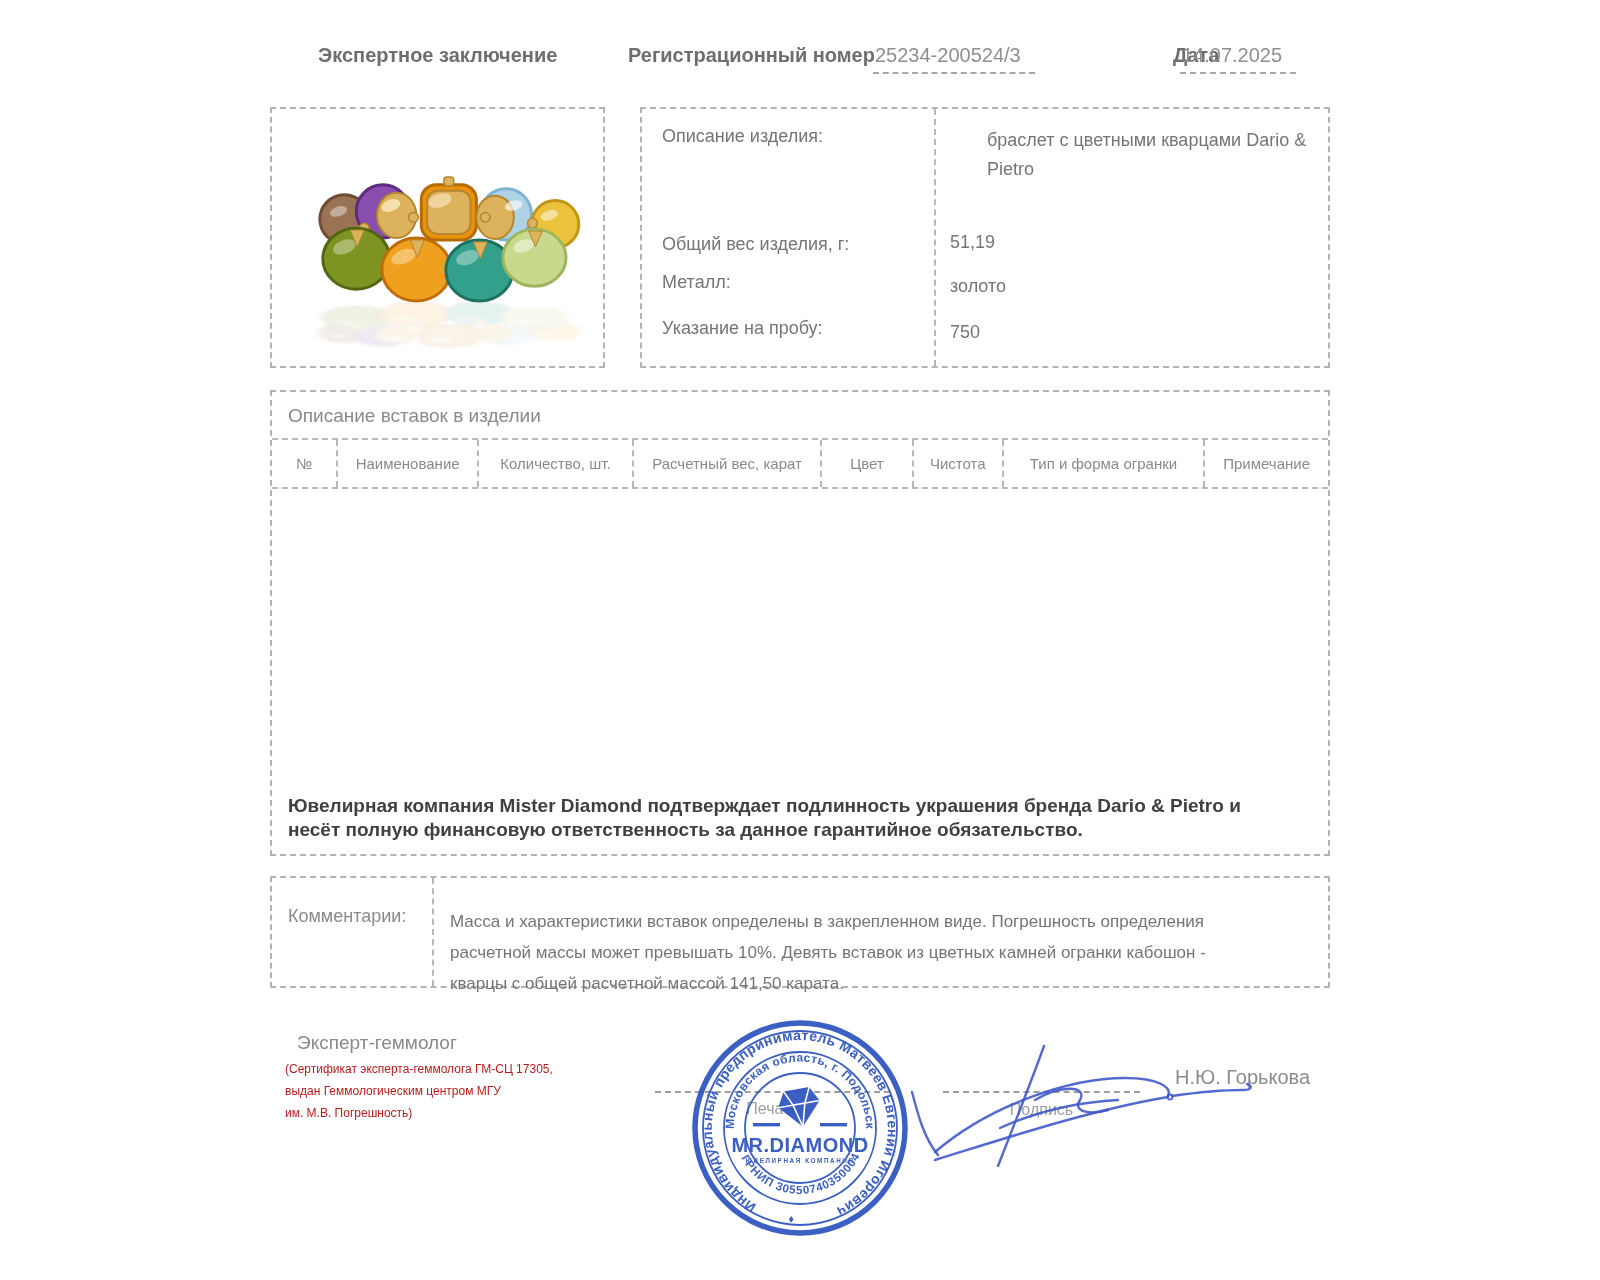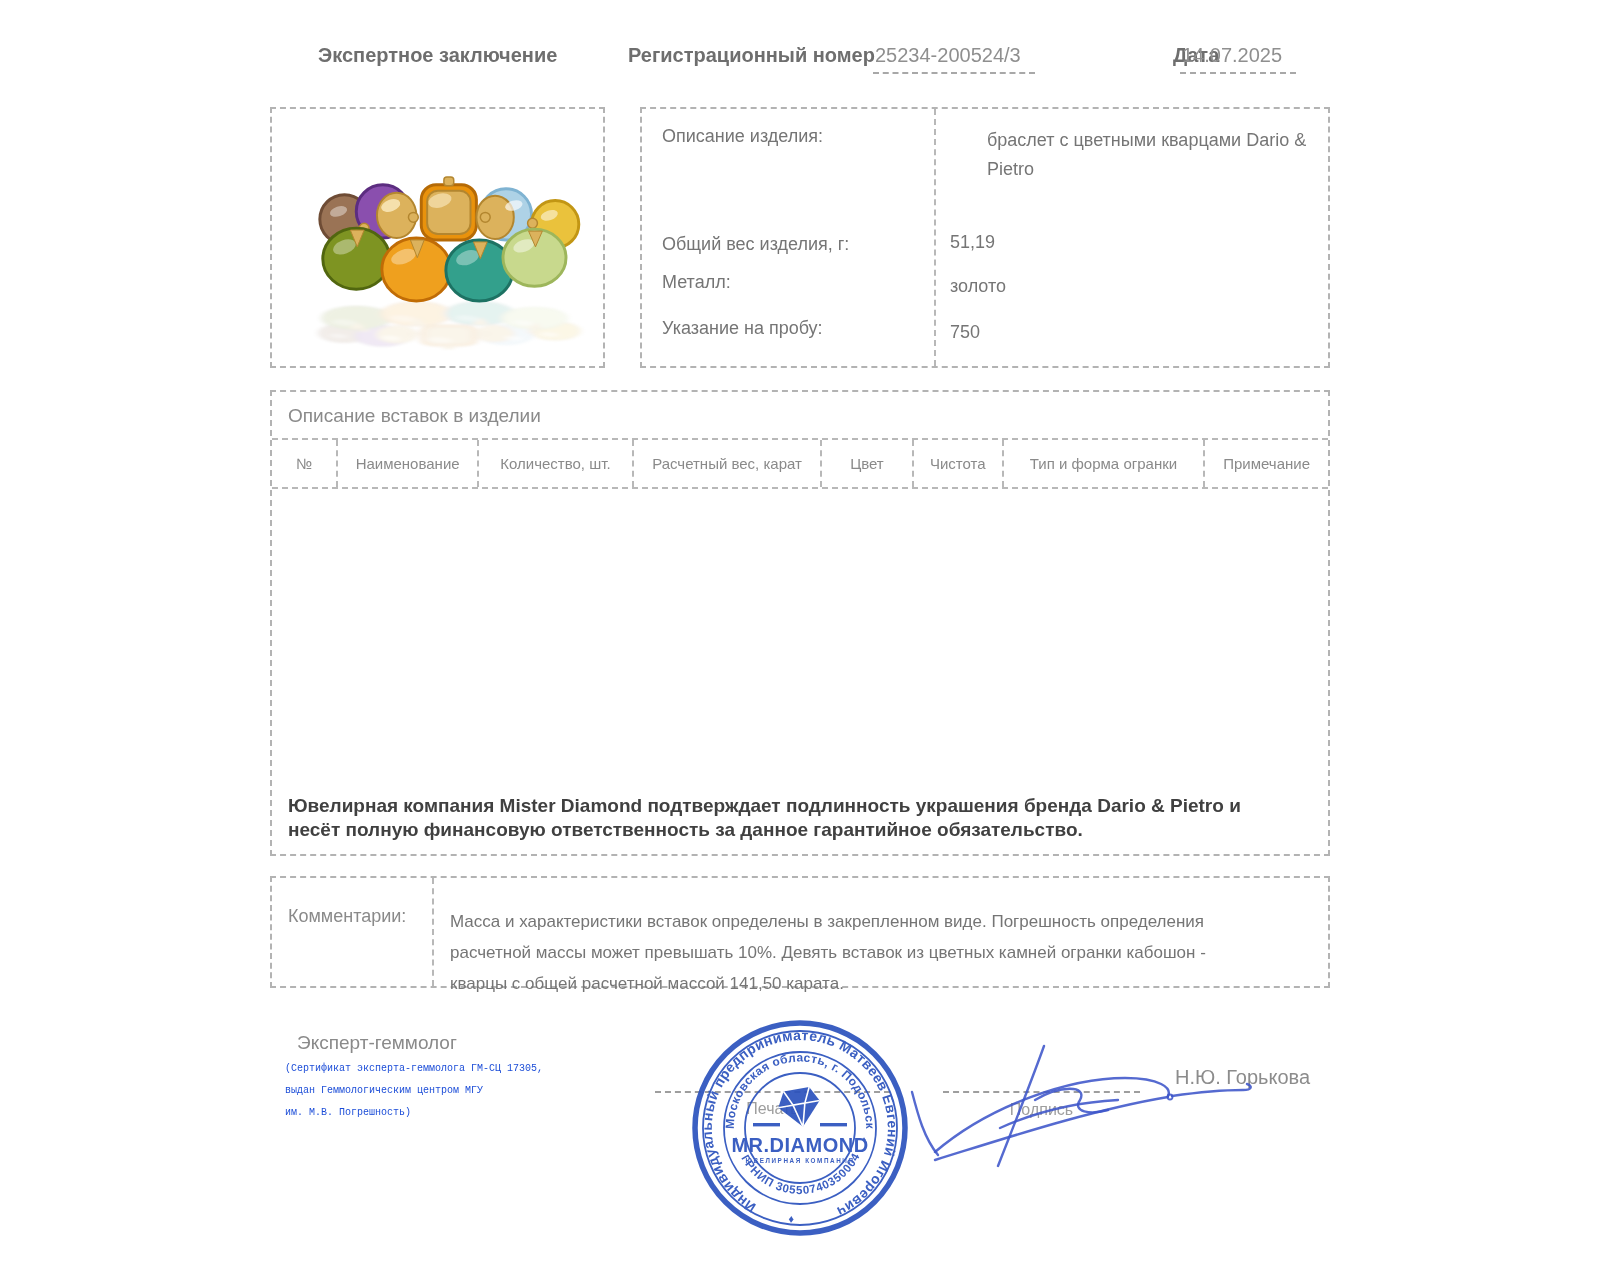--- a/index.html
+++ b/index.html
@@ -29,21 +29,21 @@
   .guarantee{position:absolute;left:16px;bottom:12px;width:1008px;
              font-size:19px;font-weight:bold;color:#404040;line-height:24px;}
 
   
   .com-label-cell{position:absolute;left:0;top:0;bottom:0;width:162px;border-right:2px dashed #b8b8b8;box-sizing:border-box;}
   .com-label{position:absolute;left:16px;top:28px;font-size:18px;color:#8a8a8a;white-space:nowrap;}
   .com-text{position:absolute;left:178px;top:28px;width:810px;font-size:17px;color:#757575;line-height:31px;}
 
   
   .expert-title{font-size:19px;color:#8a8a8a;margin-left:12px;}
-  .cert-line{font-size:10px;color:#1d4ed8;line-height:22px;font-family:Liberation Mono, monospace;}
+  .cert-line{font-size:12px;color:#b91c1c;line-height:22px;}
   .field-line{border-top:2px dashed #9e9e9e;}
   .field-label{font-size:16px;color:#9e9e9e;text-align:center;}
   .expert-name{font-size:20px;color:#8c8c8c;white-space:nowrap;}
 
   .stamp-svg{opacity:0.92;}
   .stamp-ink{fill:var(--stamp,#2b52bd);}
   .stamp-ring{fill:none;stroke:var(--stamp,#2b52bd);}
   .stamp-txt{fill:var(--stamp,#2b52bd);font-weight:bold;font-family:"Liberation Sans",sans-serif;}
   .sig-path{fill:none;stroke:var(--sign,#3d55c9);stroke-width:2.4;stroke-linecap:round;opacity:0.88;}
 </style>

